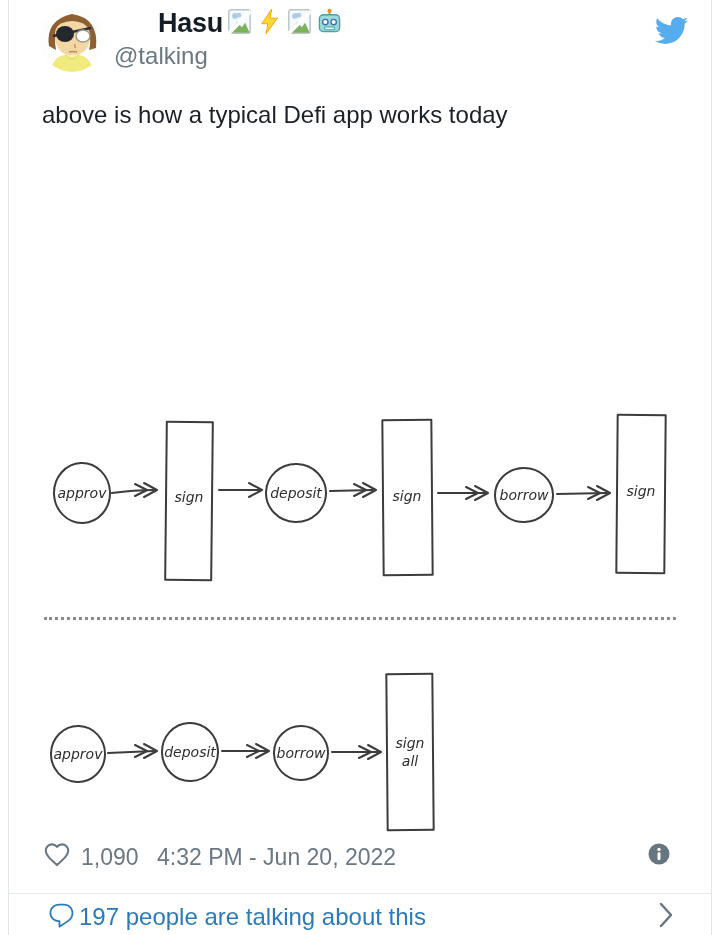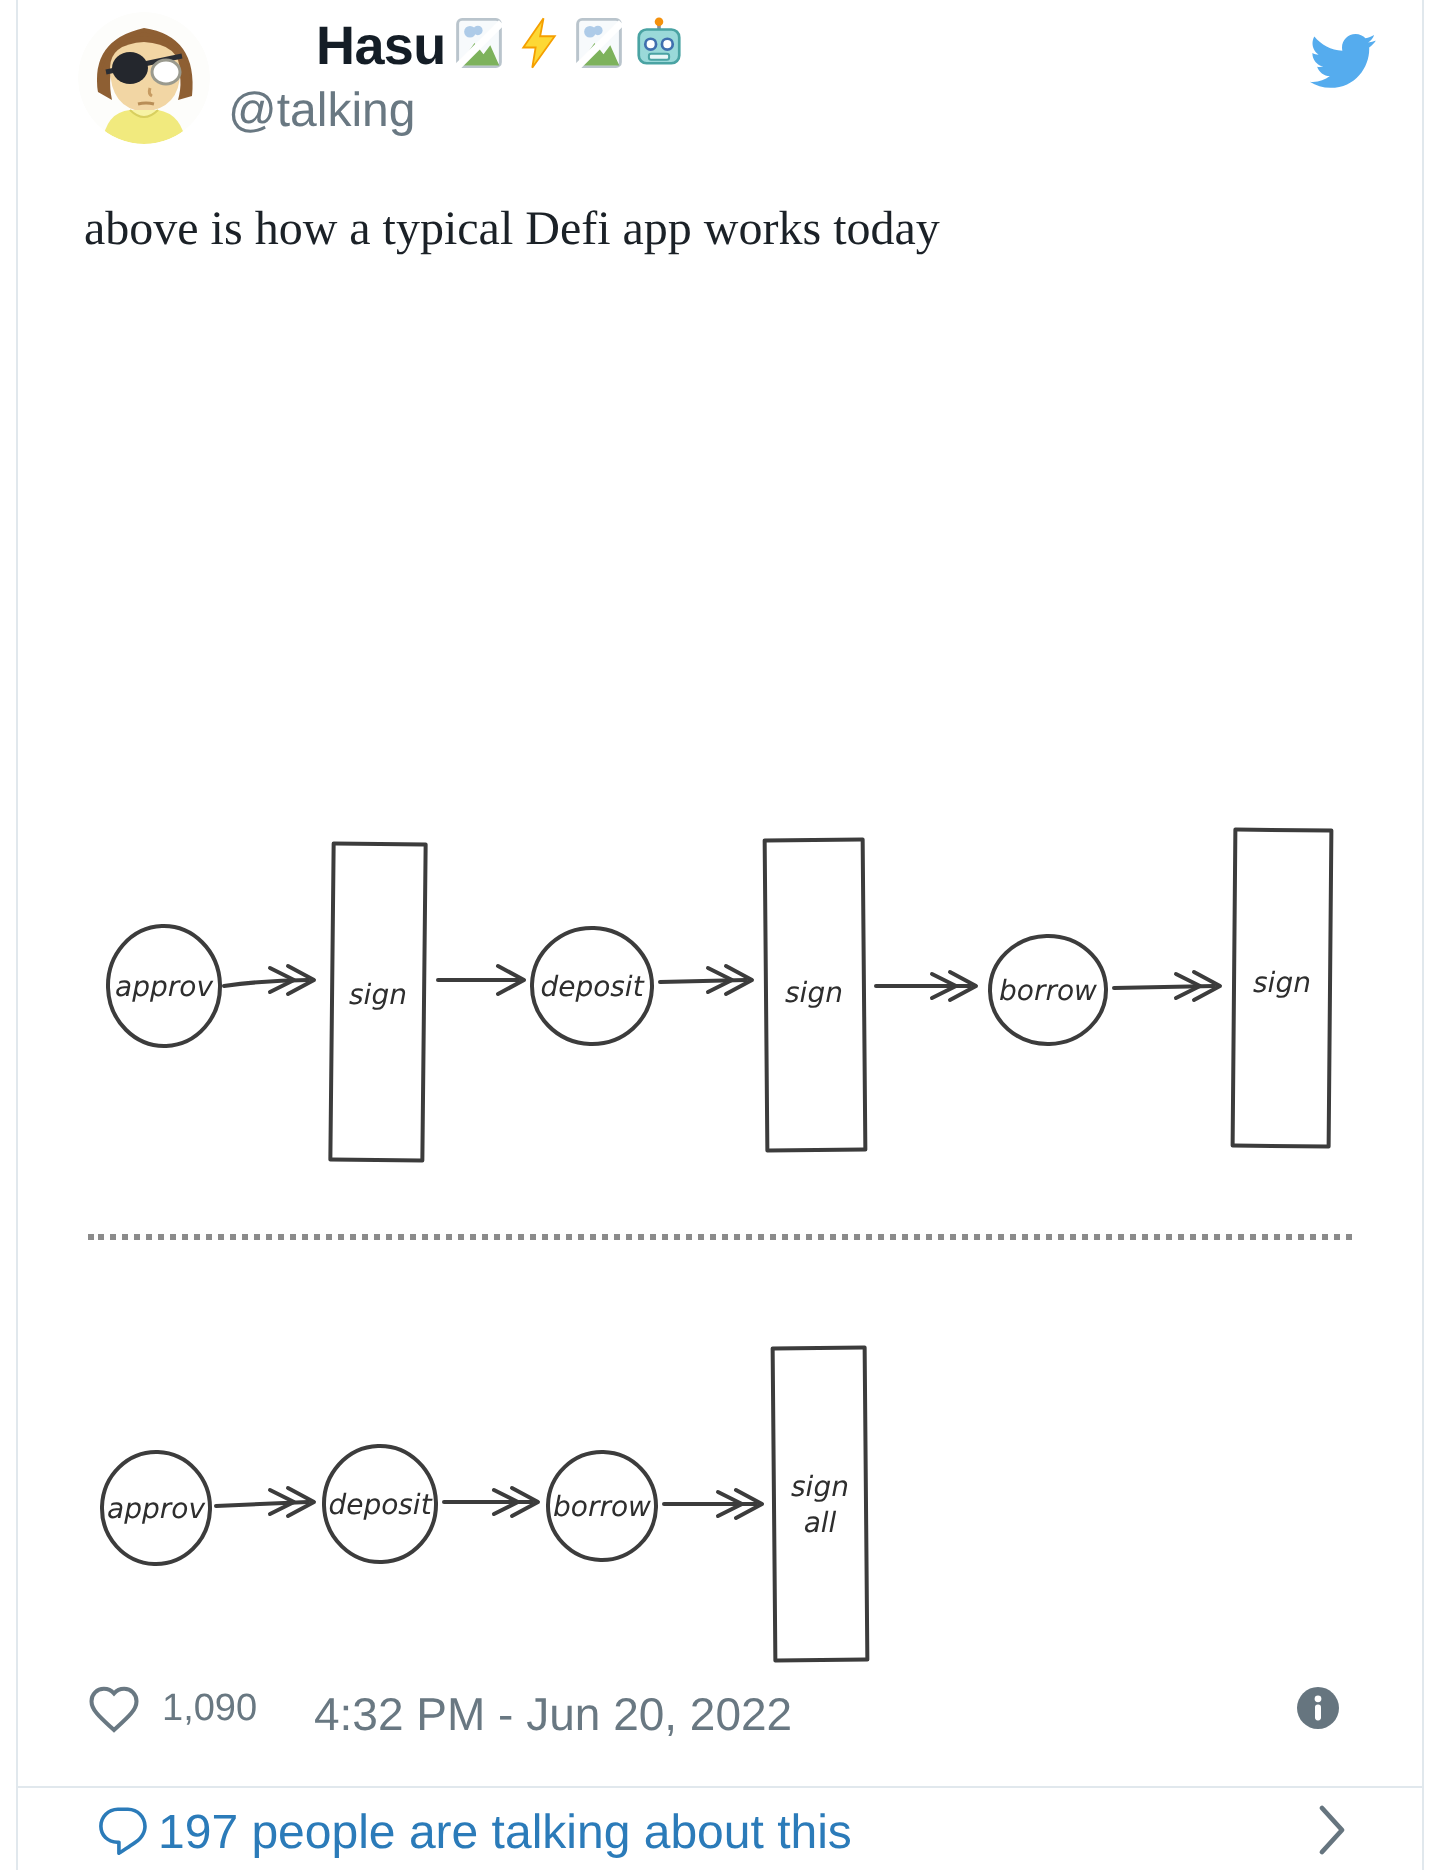--- a/index.html
+++ b/index.html
@@ -12,36 +12,36 @@
   .avatar{position:absolute;left:39px;top:6px;width:66px;height:66px;border-radius:50%;
           overflow:hidden;cursor:pointer;}
   .name-row{position:absolute;left:112px;top:8px;display:flex;align-items:flex-start;gap:3px;
             cursor:pointer;margin-left:46px;}
   .author-name{font-weight:bold;font-size:27px;color:#141d26;letter-spacing:-0.3px;}
   .emoji{width:27px;height:27px;display:inline-block;}
   .handle{position:absolute;left:114px;top:42px;font-size:24px;color:#697882;cursor:pointer;}
   .bird{position:absolute;left:650px;top:13px;width:42px;height:35px;cursor:pointer;}
 
   .tweet-text{position:absolute;left:42px;width:612px;font-size:24px;line-height:36.5px;
-              color:#1b2127;margin:0;font-family:Liberation Serif, serif;}
+              color:#1b2127;margin:0;}
   .p1{top:97px;} .p2{top:169px;} .p3{top:243px;}
 
   .diagram{position:absolute;cursor:pointer;}
   .diagram .shape{stroke:#3c3c3c;stroke-width:2;fill:none;stroke-linecap:round;stroke-linejoin:round;}
   .diagram .arrow{stroke:#3c3c3c;stroke-width:2;fill:none;stroke-linecap:round;stroke-linejoin:round;}
   .diagram text{font-family:"DejaVu Sans",sans-serif;font-style:italic;font-size:14px;
                 fill:#2e2e2e;text-anchor:middle;}
   .svg-top{left:38px;top:406px;}
   .svg-bottom{left:28px;top:662px;}
 
   .dotted-divider{position:absolute;left:44px;top:617px;width:632px;height:0;
                   border-top:3px dotted #8b8b8b;}
 
   .heart{position:absolute;left:43px;top:841px;width:28px;height:27px;cursor:pointer;}
-  .like-count{position:absolute;left:81px;top:844px;font-size:19px;color:#697882;cursor:pointer;}
+  .like-count{position:absolute;left:81px;top:844px;font-size:23px;color:#697882;cursor:pointer;}
   .timestamp{position:absolute;left:157px;top:844px;font-size:23px;color:#697882;cursor:pointer;}
   .info{position:absolute;left:647px;top:842px;width:24px;height:24px;cursor:pointer;}
 
   .bottom-divider{position:absolute;left:9px;right:9px;top:893px;height:1px;background:#e1e8ed;}
   .bubble{position:absolute;left:47px;top:901px;width:29px;height:29px;cursor:pointer;}
   .conversation-link{position:absolute;left:79px;top:903px;font-size:24px;color:#2b7bb9;
                      cursor:pointer;}
   .chevron{position:absolute;left:658px;top:901px;width:16px;height:28px;cursor:pointer;}
 </style>
 </head>

